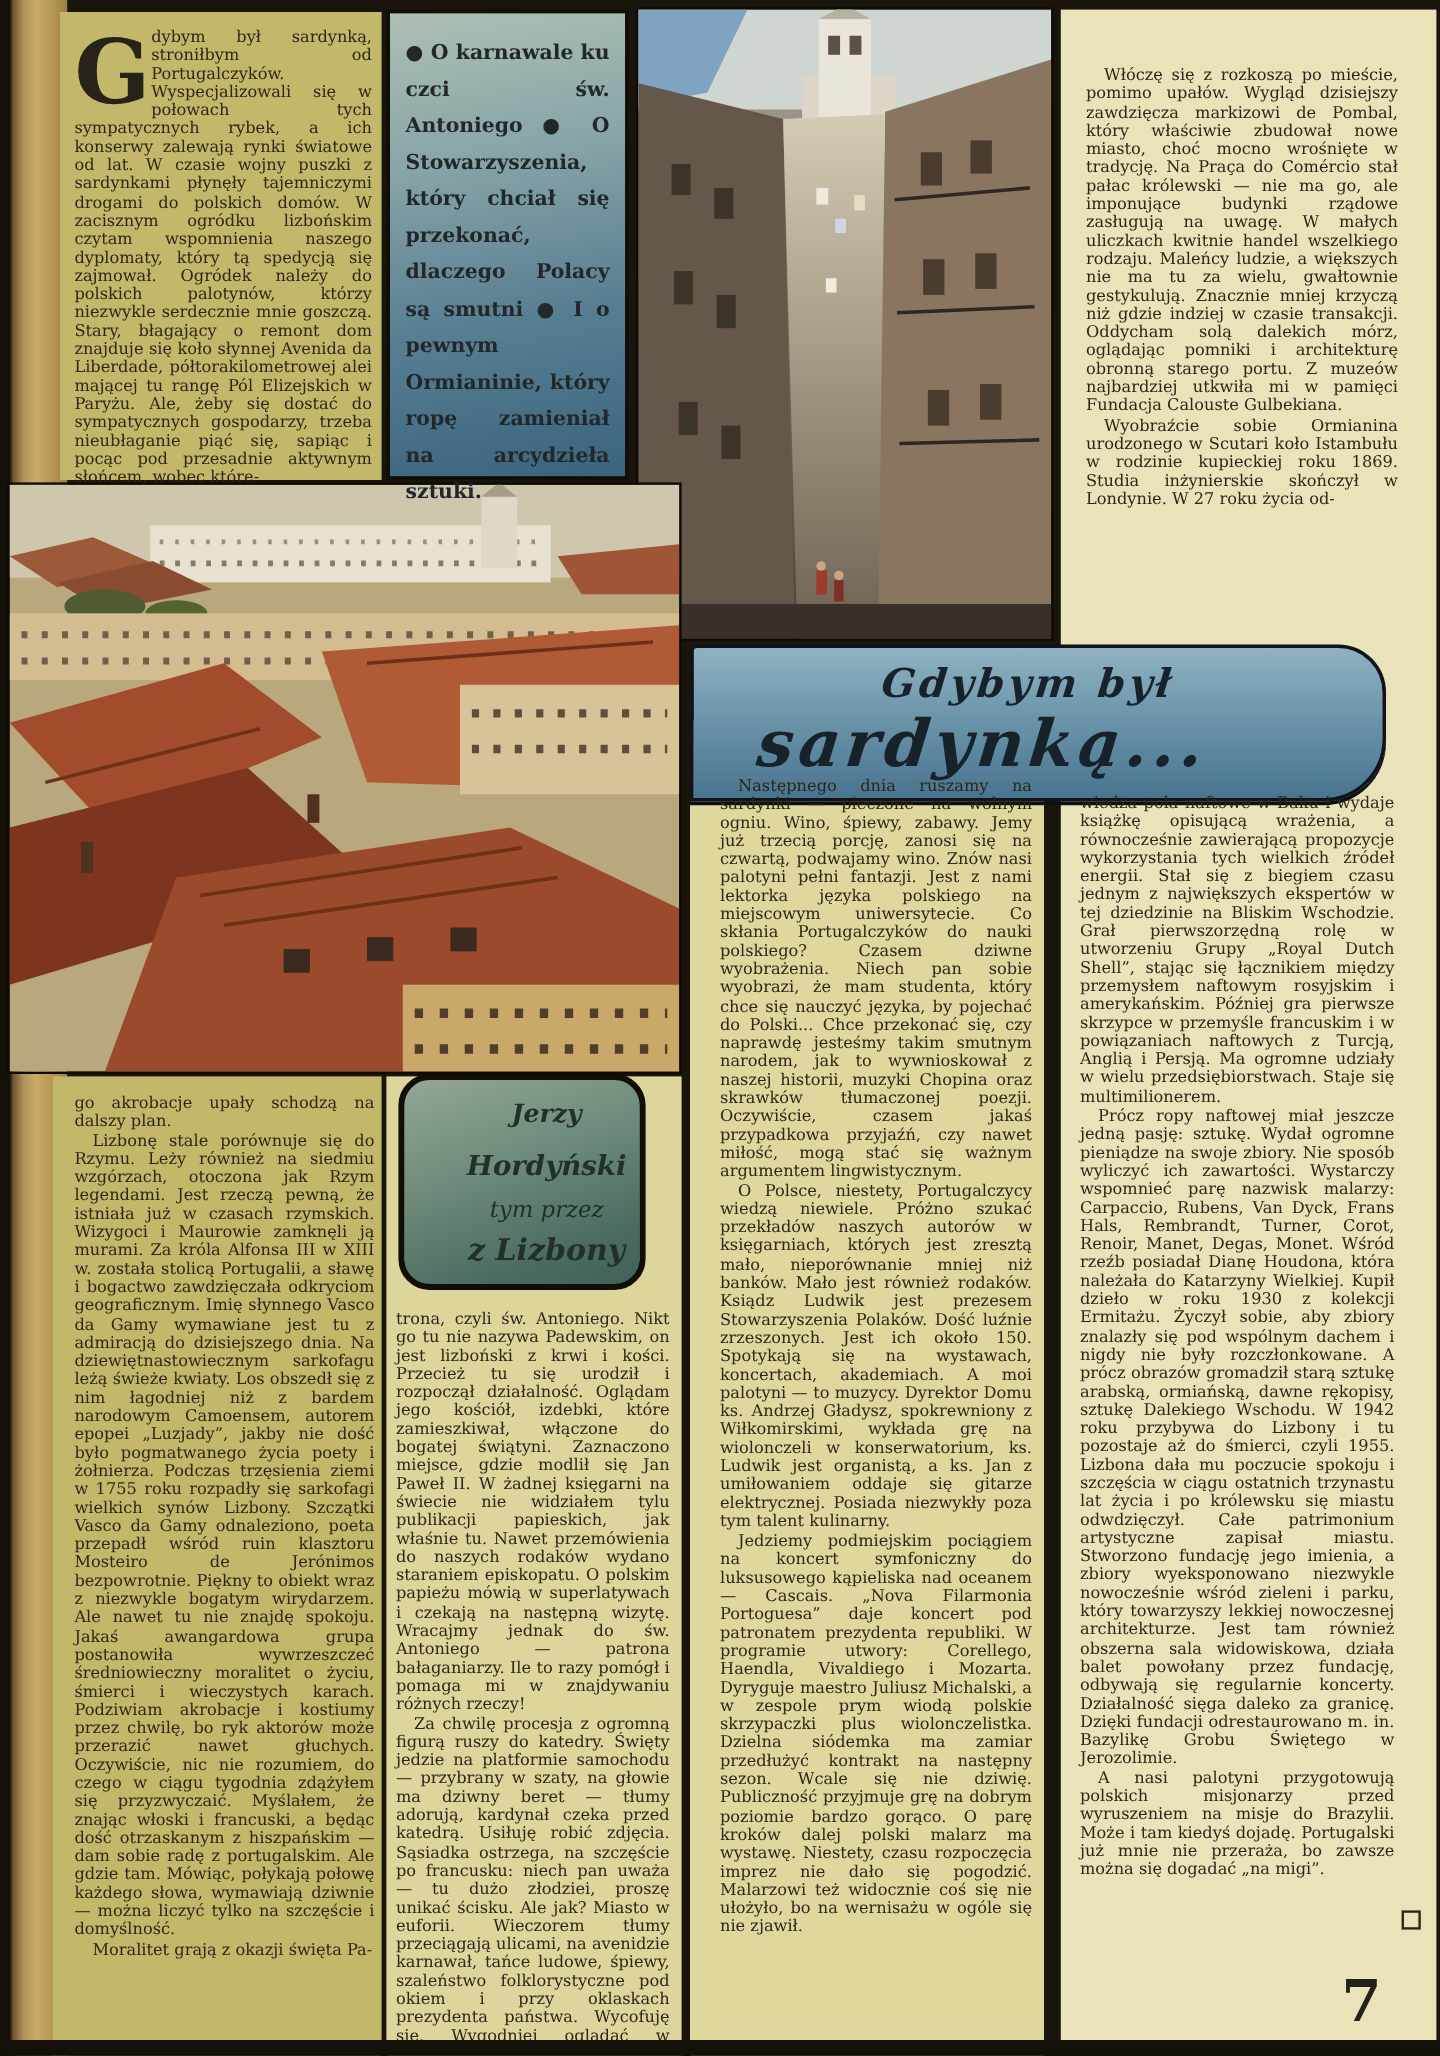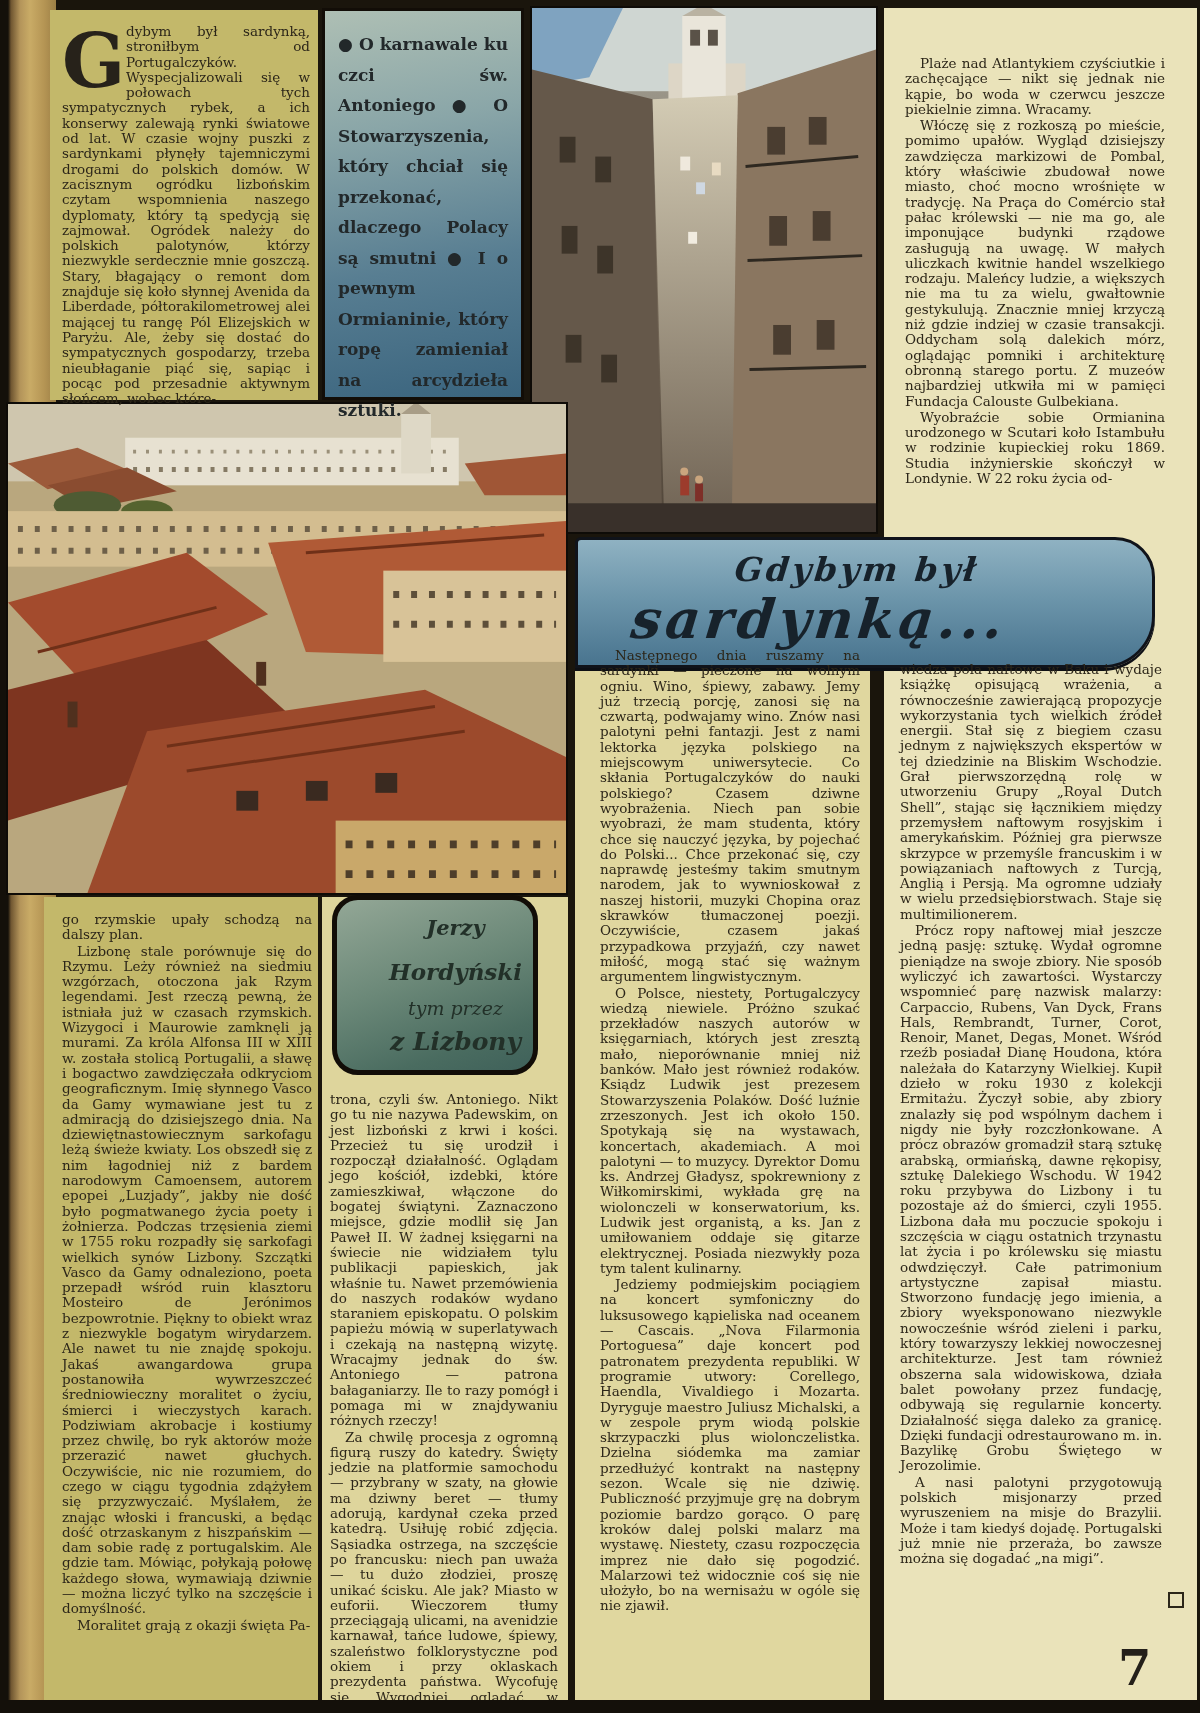--- a/index.html
+++ b/index.html
@@ -150,23 +150,22 @@
         <rect x="150" y="472" width="9" height="20" fill="#9c3b2c"></rect>
         <rect x="165" y="480" width="8" height="18" fill="#7e2f28"></rect>
         <circle cx="154" cy="468" r="4" fill="#caa57e"></circle>
         <circle cx="169" cy="476" r="4" fill="#caa57e"></circle>
       </g>
       <rect x="0" y="500" width="348" height="29" fill="#39302a"></rect>
     </svg>
   </div>
 
   <div class="col c-atlantic">
-      <p class="para">Plaże nad Atlantykiem czyściutkie i zachęcające — nikt się jednak nie kąpie, bo woda w czerwcu jeszcze piekielnie zimna. Wracamy.</p>
       <p class="para">Włóczę się z rozkoszą po mieście, pomimo upałów. Wygląd dzisiejszy zawdzięcza markizowi de Pombal, który właściwie zbudował nowe miasto, choć mocno wrośnięte w tradycję. Na Praça do Comércio stał pałac królewski — nie ma go, ale imponujące budynki rządowe zasługują na uwagę. W małych uliczkach kwitnie handel wszelkiego rodzaju. Maleńcy ludzie, a większych nie ma tu za wielu, gwałtownie gestykulują. Znacznie mniej krzyczą niż gdzie indziej w czasie transakcji. Oddycham solą dalekich mórz, oglądając pomniki i architekturę obronną starego portu. Z muzeów najbardziej utkwiła mi w pamięci Fundacja Calouste Gulbekiana.</p>
-      <p class="para">Wyobraźcie sobie Ormianina urodzonego w Scutari koło Istambułu w rodzinie kupieckiej roku 1869. Studia inżynierskie skończył w Londynie. W 22 roku życia od-</p>
+      <p class="para">Wyobraźcie sobie Ormianina urodzonego w Scutari koło Istambułu w rodzinie kupieckiej roku 1869. Studia inżynierskie skończył w Londynie. W 27 roku życia od-</p>
     </div>
 
   <div class="photo ph-roofs">
     <svg viewBox="0 0 562 493" preserveAspectRatio="none">
       <rect x="0" y="0" width="562" height="493" fill="#b9a77e"></rect>
       <rect x="0" y="0" width="562" height="78" fill="#cfc6ae"></rect>
       <rect x="118" y="34" width="336" height="48" fill="#e7e1d1"></rect>
       <line x1="126" y1="66" x2="446" y2="66" stroke="#857a64" stroke-width="5" stroke-dasharray="4 9"></line>
       <line x1="126" y1="48" x2="446" y2="48" stroke="#9a9079" stroke-width="4" stroke-dasharray="3 10"></line>
       <rect x="396" y="10" width="30" height="60" fill="#ded8c6"></rect>
@@ -213,21 +212,21 @@
   </div>
 
   <div class="sigbox">
       <p class="sig-line">Jerzy</p>
       <p class="sig-line">Hordyński</p>
       <p class="sig-line">tym przez</p>
       <p class="sig-line">z Lizbony</p>
     </div>
 
   <div class="col c-leftlower cont">
-      <p class="para">go rzymskie upały schodzą na dalszy plan.</p>
+      <p class="para">go akrobacje upały schodzą na dalszy plan.</p>
       <p class="para">Lizbonę stale porównuje się do Rzymu. Leży również na siedmiu wzgórzach, otoczona jak Rzym legendami. Jest rzeczą pewną, że istniała już w czasach rzymskich. Wizygoci i Maurowie zamknęli ją murami. Za króla Alfonsa III w XIII w. została stolicą Portugalii, a sławę i bogactwo zawdzięczała odkryciom geograficznym. Imię słynnego Vasco da Gamy wymawiane jest tu z admiracją do dzisiejszego dnia. Na dziewiętnastowiecznym sarkofagu leżą świeże kwiaty. Los obszedł się z nim łagodniej niż z bardem narodowym Camoensem, autorem epopei „Luzjady”, jakby nie dość było pogmatwanego życia poety i żołnierza. Podczas trzęsienia ziemi w 1755 roku rozpadły się sarkofagi wielkich synów Lizbony. Szczątki Vasco da Gamy odnaleziono, poeta przepadł wśród ruin klasztoru Mosteiro de Jerónimos bezpowrotnie. Piękny to obiekt wraz z niezwykle bogatym wirydarzem. Ale nawet tu nie znajdę spokoju. Jakaś awangardowa grupa postanowiła wywrzeszczeć średniowieczny moralitet o życiu, śmierci i wieczystych karach. Podziwiam akrobacje i kostiumy przez chwilę, bo ryk aktorów może przerazić nawet głuchych. Oczywiście, nic nie rozumiem, do czego w ciągu tygodnia zdążyłem się przyzwyczaić. Myślałem, że znając włoski i francuski, a będąc dość otrzaskanym z hiszpańskim — dam sobie radę z portugalskim. Ale gdzie tam. Mówiąc, połykają połowę każdego słowa, wymawiają dziwnie — można liczyć tylko na szczęście i domyślność.</p>
       <p class="para">Moralitet grają z okazji święta Pa-</p>
     </div>
 
   <div class="col c-midleft cont">
       <p class="para">trona, czyli św. Antoniego. Nikt go tu nie nazywa Padewskim, on jest lizboński z krwi i kości. Przecież tu się urodził i rozpoczął działalność. Oglądam jego kościół, izdebki, które zamieszkiwał, włączone do bogatej świątyni. Zaznaczono miejsce, gdzie modlił się Jan Paweł II. W żadnej księgarni na świecie nie widziałem tylu publikacji papieskich, jak właśnie tu. Nawet przemówienia do naszych rodaków wydano staraniem episkopatu. O polskim papieżu mówią w superlatywach i czekają na następną wizytę. Wracajmy jednak do św. Antoniego — patrona bałaganiarzy. Ile to razy pomógł i pomaga mi w znajdywaniu różnych rzeczy!</p>
       <p class="para">Za chwilę procesja z ogromną figurą ruszy do katedry. Święty jedzie na platformie samochodu — przybrany w szaty, na głowie ma dziwny beret — tłumy adorują, kardynał czeka przed katedrą. Usiłuję robić zdjęcia. Sąsiadka ostrzega, na szczęście po francusku: niech pan uważa — tu dużo złodziei, proszę unikać ścisku. Ale jak? Miasto w euforii. Wieczorem tłumy przeciągają ulicami, na avenidzie karnawał, tańce ludowe, śpiewy, szaleństwo folklorystyczne pod okiem i przy oklaskach prezydenta państwa. Wycofuję się. Wygodniej oglądać w telewizji.</p>
     </div>
 
   <div class="col c-mid">

